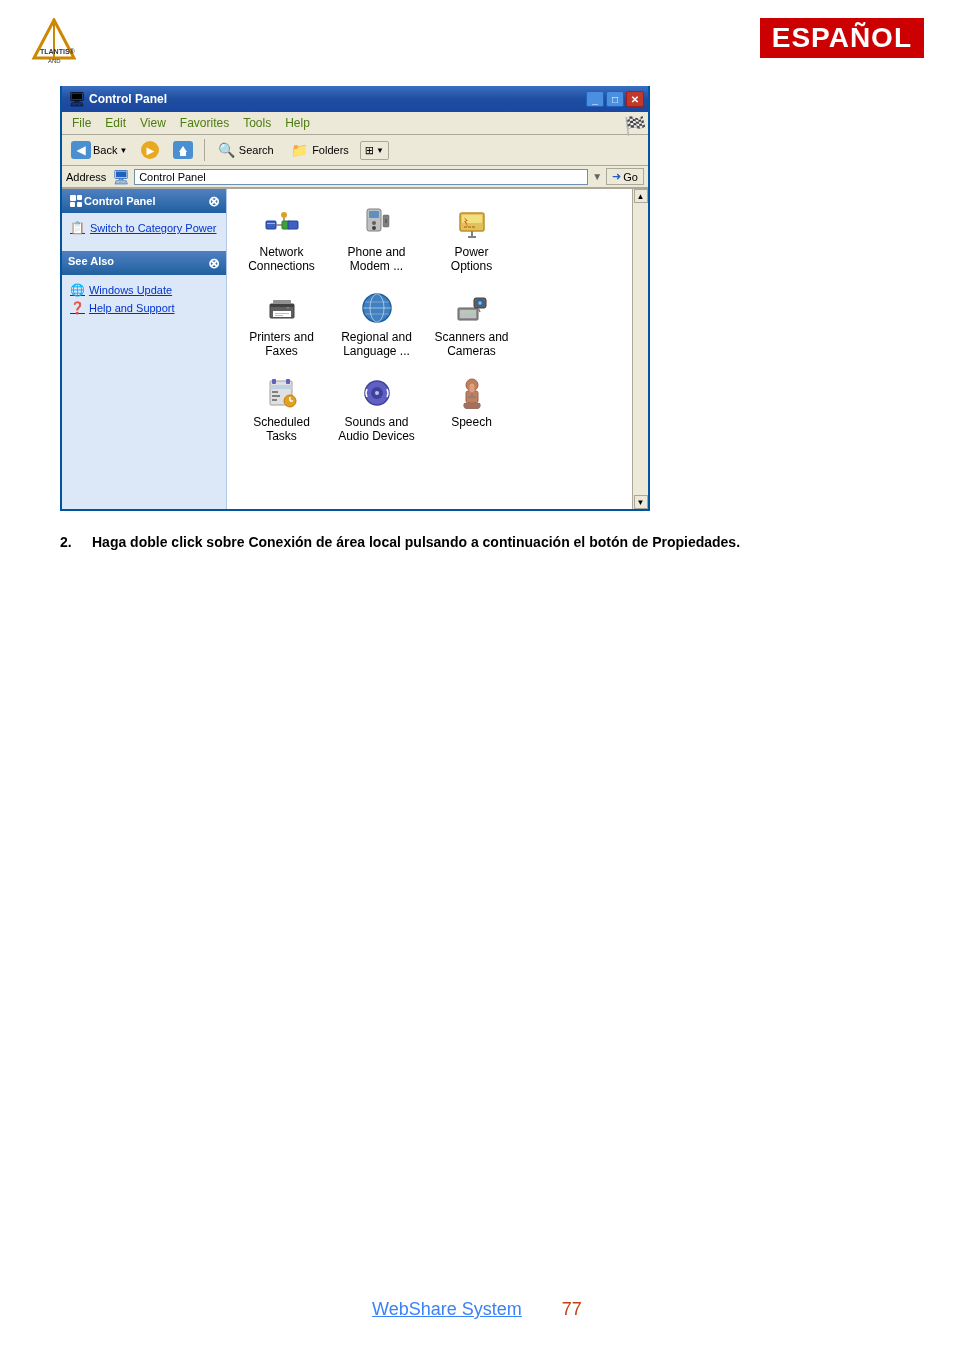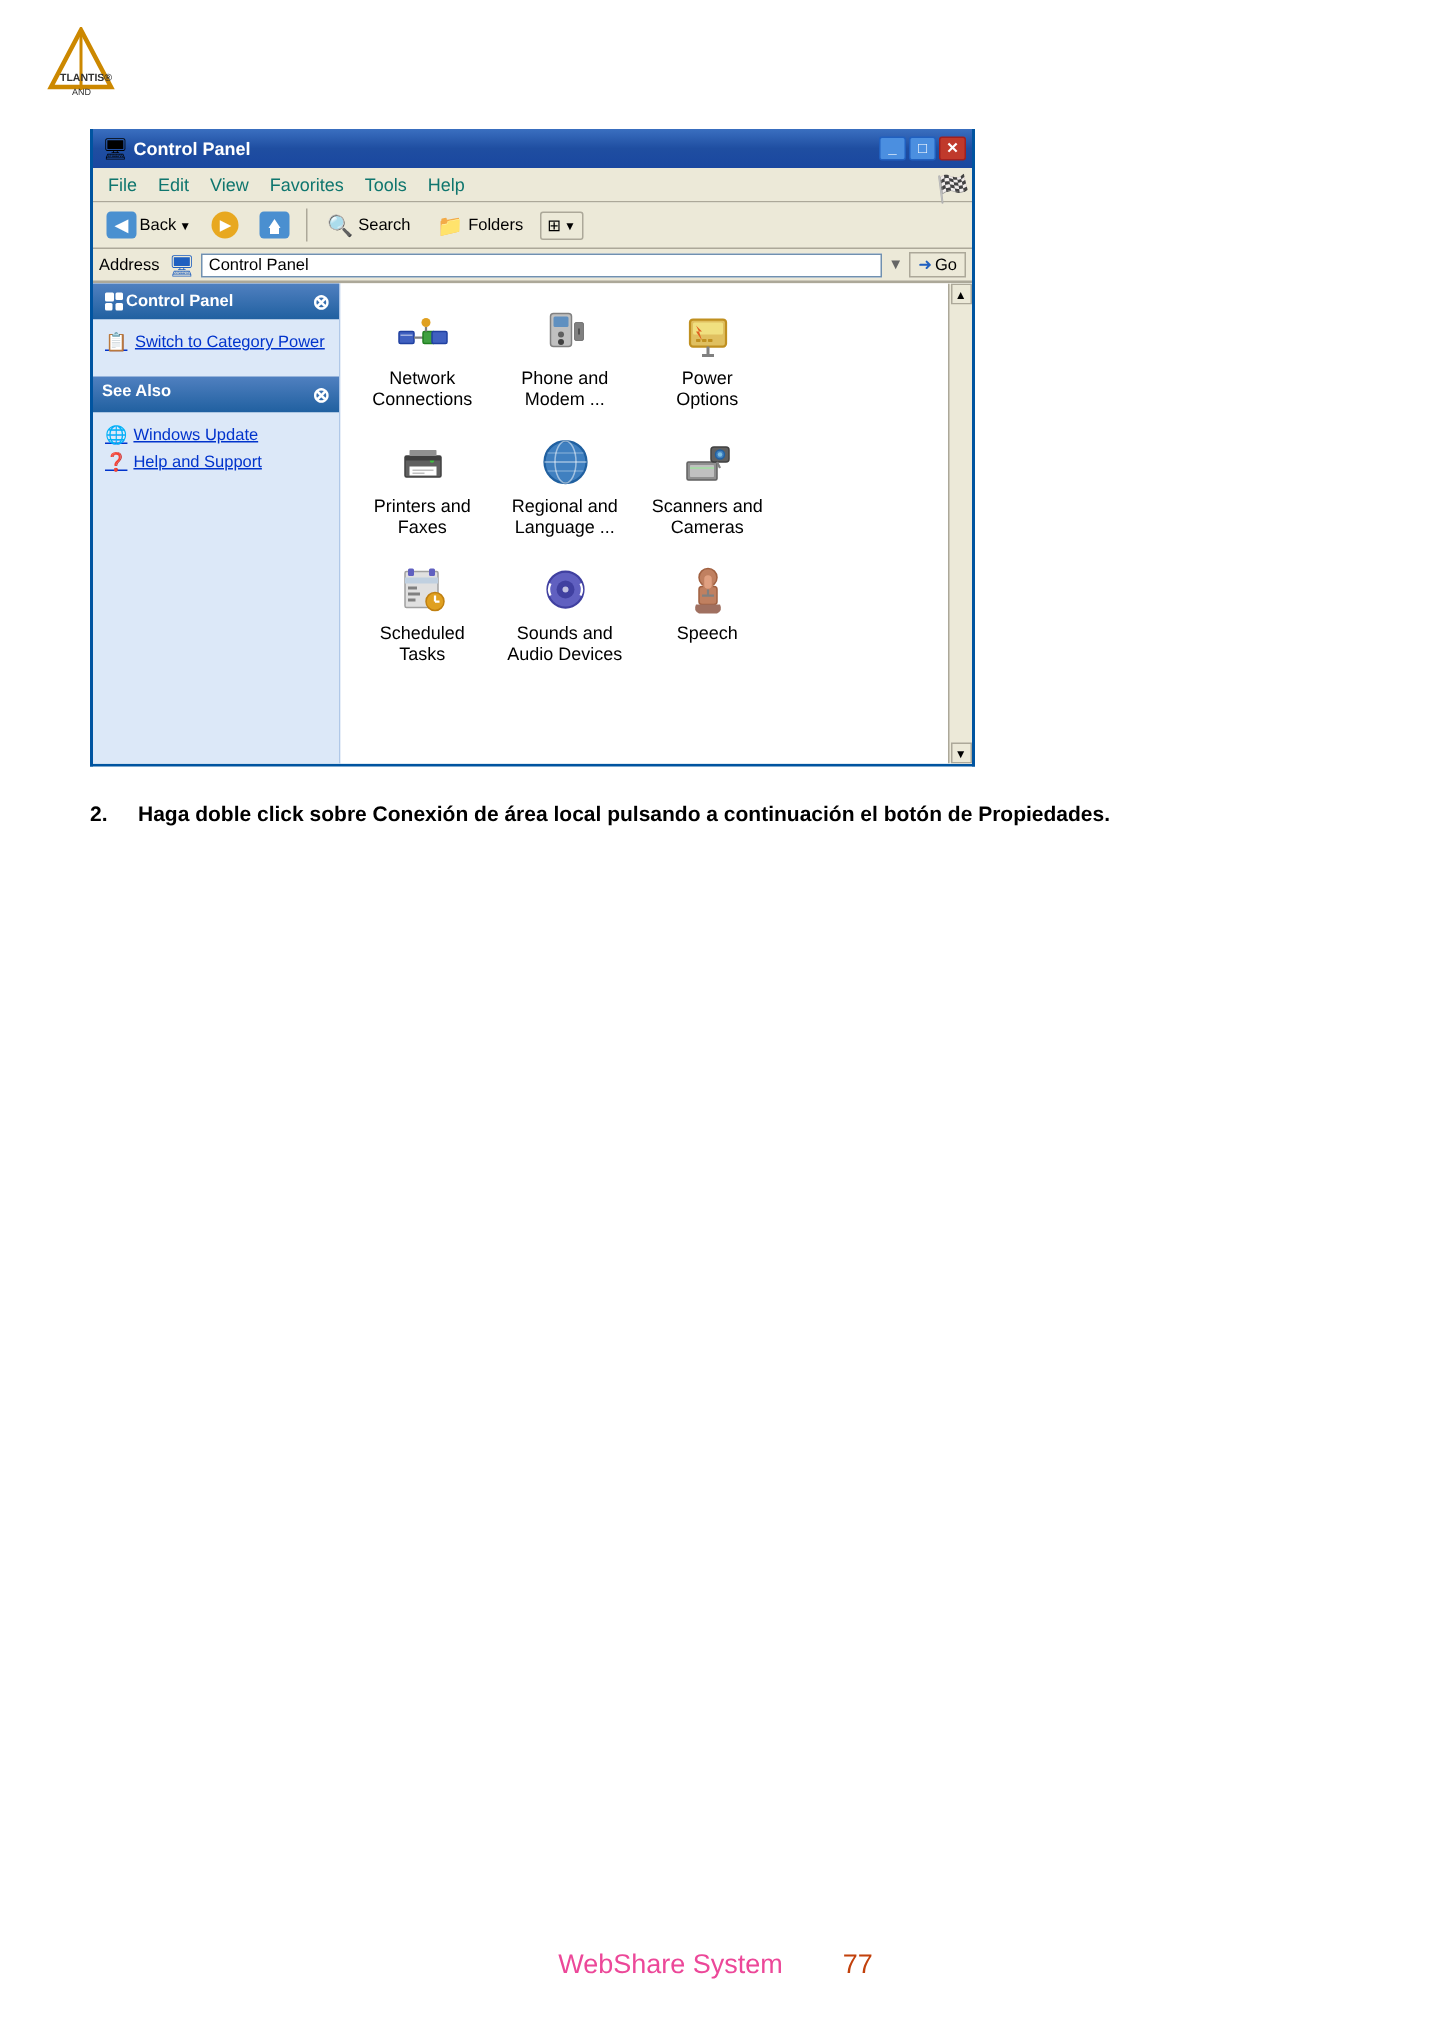--- a/index.html
+++ b/index.html
@@ -103,21 +103,21 @@
       align-items: center;
       padding: 2px 4px;
       border-bottom: 1px solid #aca899;
       font-size: 12px;
       gap: 2px;
     }
 
     .win-menubar-item {
       padding: 2px 6px;
       cursor: pointer;
-      color: #0f766e;
+      color: #4d7c0f;
     }
 
     .win-flag {
       margin-left: auto;
       width: 20px;
       height: 16px;
       font-size: 14px;
     }
 
     
@@ -455,21 +455,22 @@
       left: 0;
       right: 0;
       display: flex;
       justify-content: center;
       align-items: center;
       gap: 40px;
     }
 
     .footer-product {
       font-size: 18px;
-      color: #ec4899;
+      color: #3b82f6;
+      text-decoration: underline;
     }
 
     .footer-page {
       font-size: 18px;
       color: #c2410c;
     }
 
     
     .icon-network { color: #2060c0; }
     .icon-phone { color: #4080a0; }
@@ -486,20 +487,21 @@
 <div class="page-header">
   <div class="logo-area">
 
     <svg class="logo-icon" viewBox="0 0 48 48">
       <polygon points="24,2 44,40 4,40" fill="none" stroke="#cc8800" stroke-width="3"></polygon>
       <line x1="24" y1="2" x2="24" y2="42" stroke="#cc8800" stroke-width="2"></line>
       <text x="10" y="36" font-size="7" font-weight="bold" fill="#333" font-family="Arial">TLANTIS®</text>
       <text x="18" y="45" font-size="6" fill="#333" font-family="Arial">AND</text>
     </svg>
   </div>
+  <div class="lang-badge">ESPAÑOL</div>
 </div>
 
 <div class="win-window">
 
   <div class="win-titlebar">
     <div class="win-title-left">
       <span class="win-title-icon">🖥</span>
       <span class="win-title-text">Control Panel</span>
     </div>
     <div class="win-controls">

